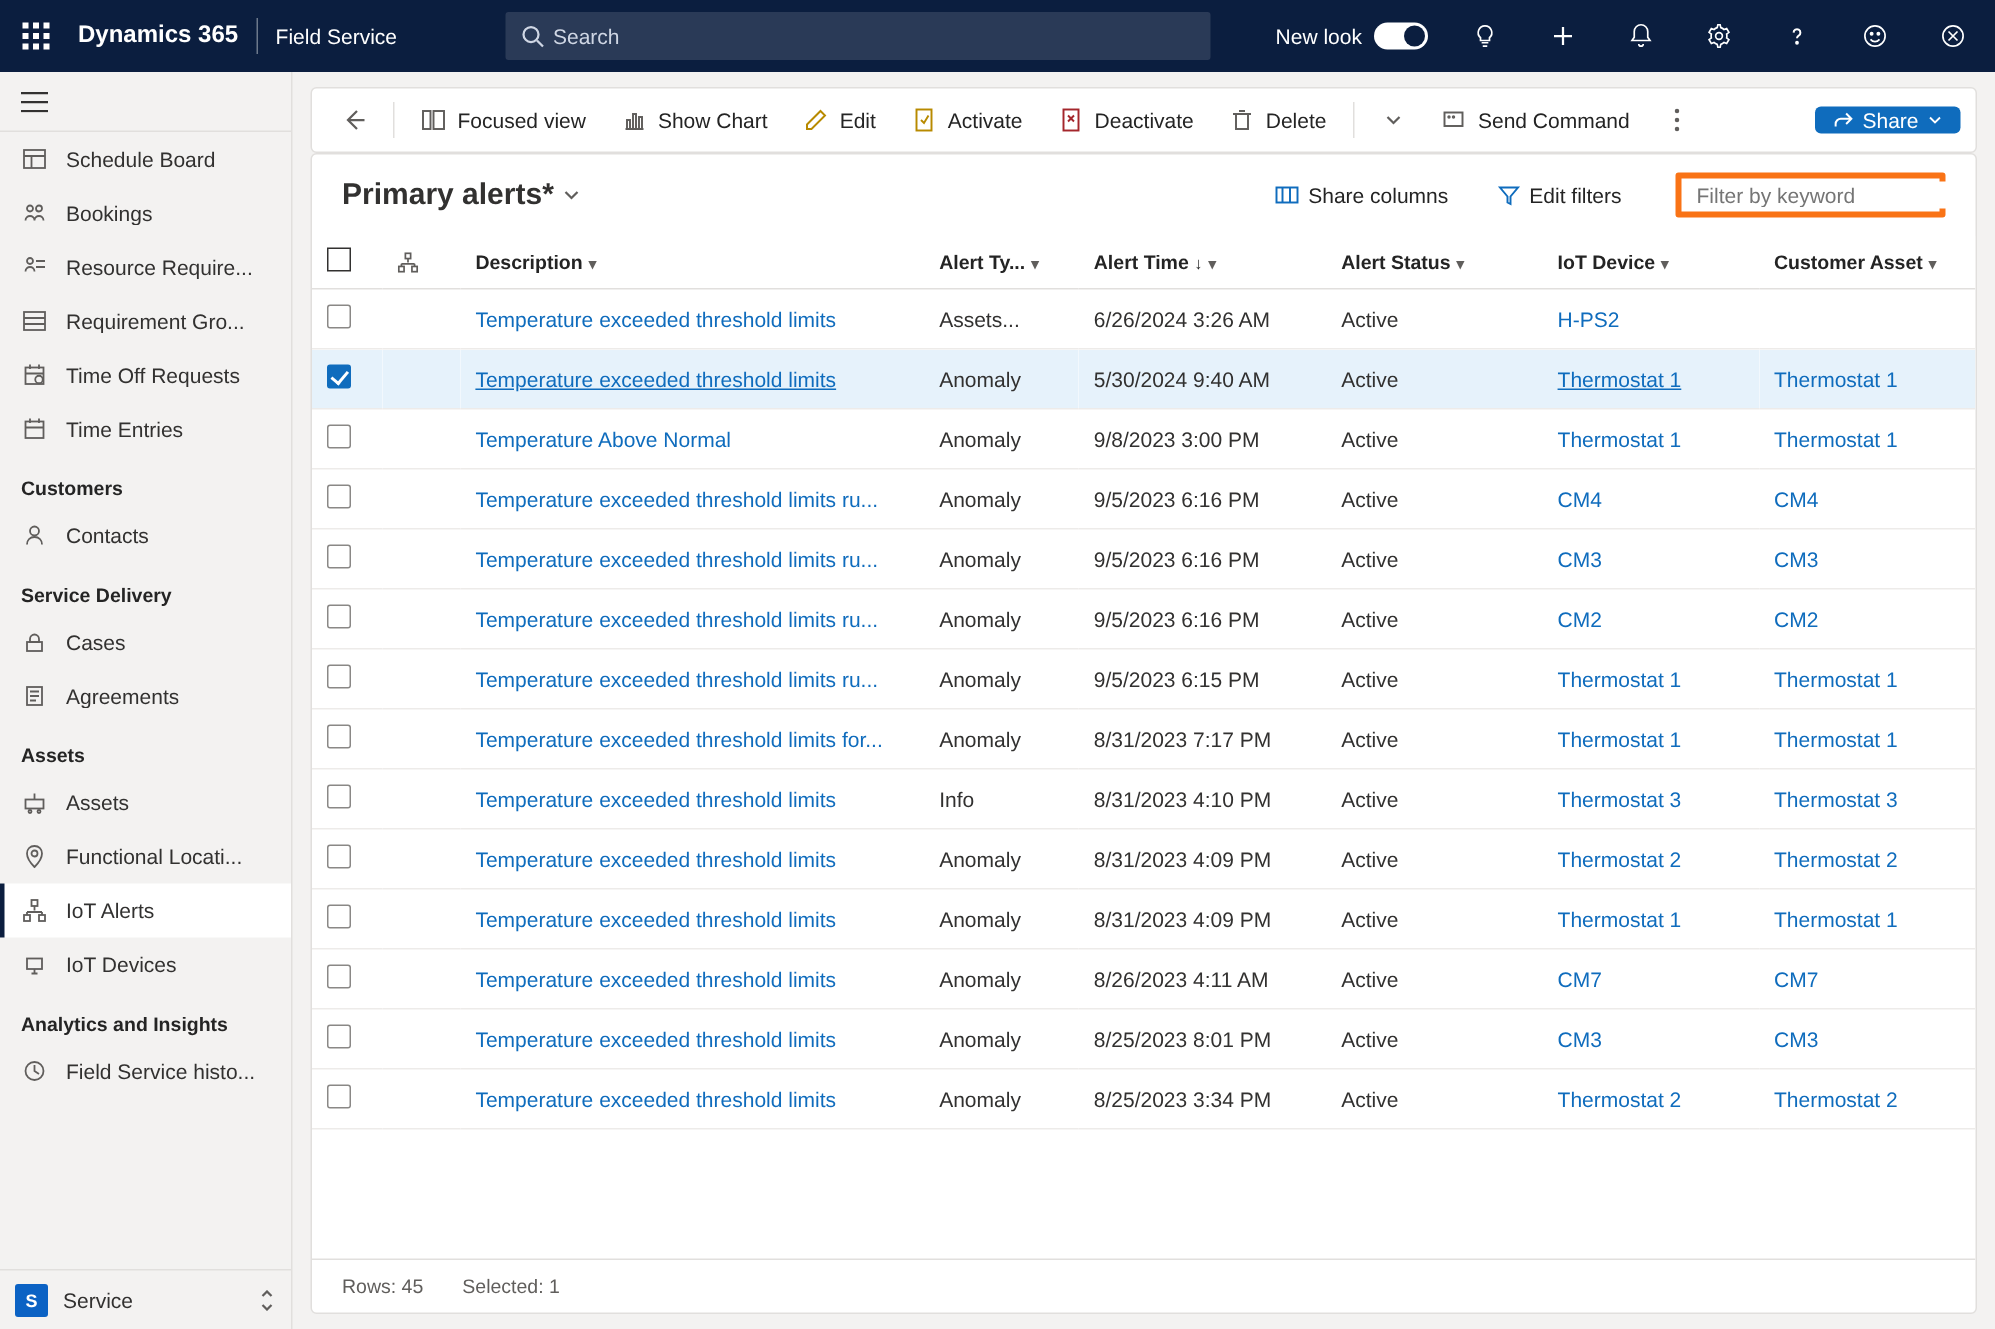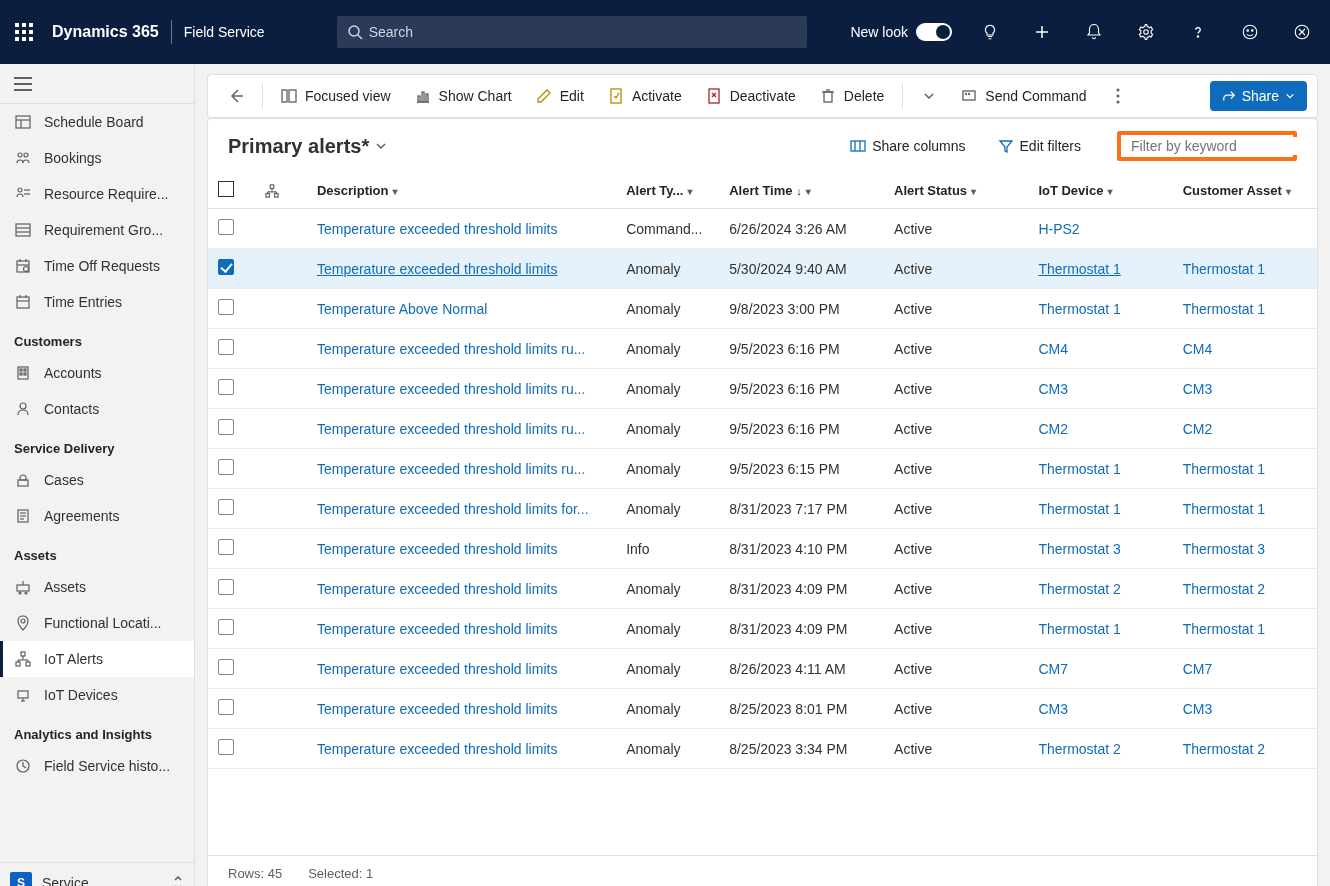--- a/index.html
+++ b/index.html
@@ -1,17 +1,17 @@
 <!DOCTYPE html>
 <html><head>
 <meta charset="utf-8">
 <style>
 html,body{margin:0;padding:0;font-family:"Segoe UI",Arial,sans-serif;font-size:14px;color:#323130;background:#f3f2f1;height:100%;overflow:hidden}
 *{box-sizing:border-box}
-.topbar{height:64px;background:#0b1e3f;color:#fff;display:flex;align-items:center;padding:0 8px;gap:12px}
+.topbar{height:48px;background:#0b1e3f;color:#fff;display:flex;align-items:center;padding:0 8px;gap:12px}
 .waffle{width:32px;height:32px;display:flex;align-items:center;justify-content:center;cursor:pointer}
 .waffle-dots{display:grid;grid-template-columns:repeat(3,4px);grid-template-rows:repeat(3,4px);gap:3px}
 .waffle-dots span{background:#fff;width:4px;height:4px}
 .brand{font-weight:600;font-size:16px}
 .divider{width:1px;height:24px;background:rgba(255,255,255,.4)}
 .module{font-size:14px}
 .searchwrap{flex:0 0 470px;margin-left:60px}
 .searchbox{width:100%;height:32px;background:#2a3a57;border:none;border-radius:2px;display:flex;align-items:center;padding:0 10px;color:#cfd6e4}
 .searchbox input{flex:1;background:transparent;border:none;outline:none;color:#fff;font-size:14px;padding-left:6px}
 .searchbox input::placeholder{color:#cfd6e4}
@@ -32,21 +32,21 @@
 .appswitch{height:40px;border-top:1px solid #e1dfdd;display:flex;align-items:center;padding:0 10px;gap:10px;cursor:pointer;background:#f3f2f1}
 .appswitch .badge{width:22px;height:22px;background:#0b62c4;color:#fff;font-weight:600;display:flex;align-items:center;justify-content:center;border-radius:2px;font-size:12px}
 .appswitch .chev{margin-left:auto;color:#605e5c}
 .main{flex:1;display:flex;flex-direction:column;padding:10px 12px;overflow:hidden}
 .cmdbar{background:#fff;border:1px solid #e1dfdd;border-radius:4px;height:44px;display:flex;align-items:center;padding:0 10px;gap:4px}
 .cmdbtn{display:flex;align-items:center;gap:8px;padding:0 10px;height:32px;cursor:pointer;border-radius:2px;color:#242424}
 .cmdbtn .ci{color:#605e5c;width:16px;height:16px;display:flex;align-items:center;justify-content:center}
 .cmdbtn.red .ci{color:#a4262c}
 .cmdsep{width:1px;height:24px;background:#e1dfdd;margin:0 4px}
 .cmdspacer{flex:1}
-.sharebtn{background:#0f6cbd;color:#fff;height:30px;border:none;border-radius:4px;padding:0 12px;display:flex;align-items:center;gap:6px;cursor:pointer;font-size:14px}
+.sharebtn{background:#0f6cbd;color:#fff;height:18px;border:none;border-radius:4px;padding:0 12px;display:flex;align-items:center;gap:6px;cursor:pointer;font-size:14px}
 .panel{flex:1;background:#fff;border:1px solid #e1dfdd;border-radius:4px;display:flex;flex-direction:column;overflow:hidden}
 .panelhead{height:54px;display:flex;align-items:center;padding:0 20px;gap:20px}
 .viewtitle{font-size:20px;font-weight:600;display:flex;align-items:center;gap:6px;cursor:pointer}
 .headspacer{flex:1}
 .headlink{display:flex;align-items:center;gap:6px;cursor:pointer;color:#242424;padding:4px 6px}
 .headlink .ci{color:#0f6cbd}
 .filterbox{width:180px;height:30px;border:4px solid #f97316;border-radius:2px;display:flex;align-items:center;padding:0 8px;margin-left:10px}
 .filterbox input{flex:1;border:none;outline:none;font-size:14px}
 .gridwrap{flex:1;overflow:auto;position:relative}
 table.grid{border-collapse:collapse;width:100%;table-layout:fixed}
@@ -215,32 +215,20 @@
               <line x1="5" y1="1" x2="5" y2="4"></line>
               <line x1="11" y1="1" x2="11" y2="4"></line>
             </svg>
           </span>
           <span class="lbl">Time Entries</span>
         </div>
         <div class="navgroup">Customers</div>
         <div class="navitem">
           <span class="nicon">
             <svg width="16" height="16" viewBox="0 0 16 16" fill="none" stroke="currentColor" stroke-width="1.2">
-              <rect x="3" y="2" width="10" height="12"></rect>
-              <rect x="5" y="4" width="2" height="2"></rect>
-              <rect x="9" y="4" width="2" height="2"></rect>
-              <rect x="5" y="8" width="2" height="2"></rect>
-              <rect x="9" y="8" width="2" height="2"></rect>
-            </svg>
-          </span>
-          <span class="lbl">Accounts</span>
-        </div>
-        <div class="navitem">
-          <span class="nicon">
-            <svg width="16" height="16" viewBox="0 0 16 16" fill="none" stroke="currentColor" stroke-width="1.2">
               <circle cx="8" cy="5" r="3"></circle>
               <path d="M3 14c0-3 2-5 5-5s5 2 5 5"></path>
             </svg>
           </span>
           <span class="lbl">Contacts</span>
         </div>
         <div class="navgroup">Service Delivery</div>
         <div class="navitem">
           <span class="nicon">
             <svg width="16" height="16" viewBox="0 0 16 16" fill="none" stroke="currentColor" stroke-width="1.2">
@@ -503,21 +491,21 @@
             <th><span>Alert Status</span><span class="thdrop">▾</span></th>
             <th><span>IoT Device</span><span class="thdrop">▾</span></th>
             <th><span>Customer Asset</span><span class="thdrop">▾</span></th>
           </tr>
             </thead>
           <tbody id="gridbody">
               <tr>
                 <td><span class="chk"></span></td>
                 <td></td>
                 <td><a class="link desc">Temperature exceeded threshold limits</a></td>
-                <td>Command...</td>
+                <td>Assets...</td>
                 <td>6/26/2024 3:26 AM</td>
                 <td>Active</td>
                 <td><a class="link">H-PS2</a></td>
                 <td></td>
               </tr>
               <tr class="sel">
                 <td><span class="chk on"></span></td>
                 <td></td>
                 <td><a class="link desc">Temperature exceeded threshold limits</a></td>
                 <td>Anomaly</td>

